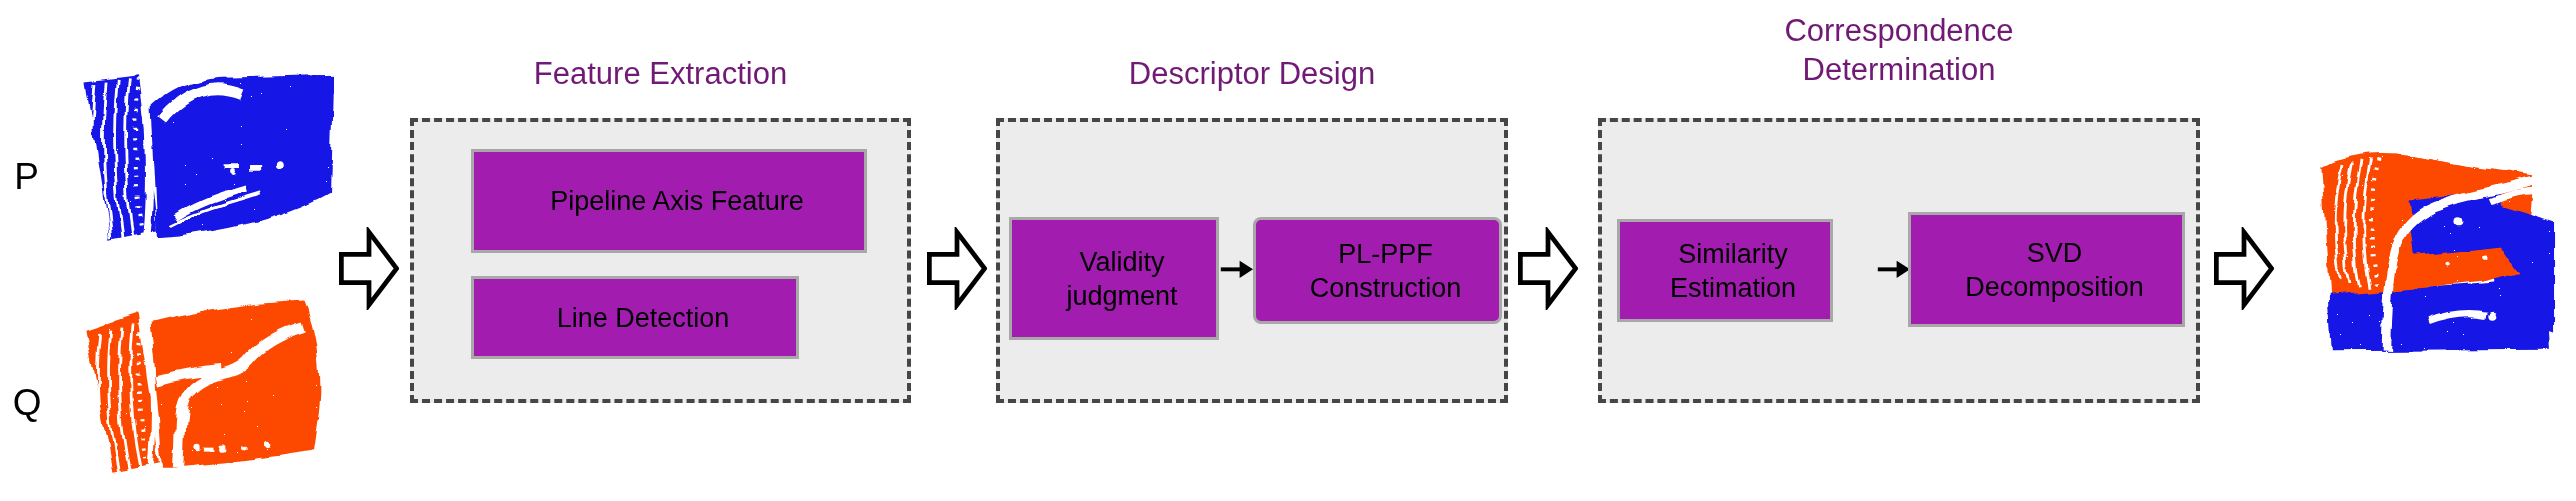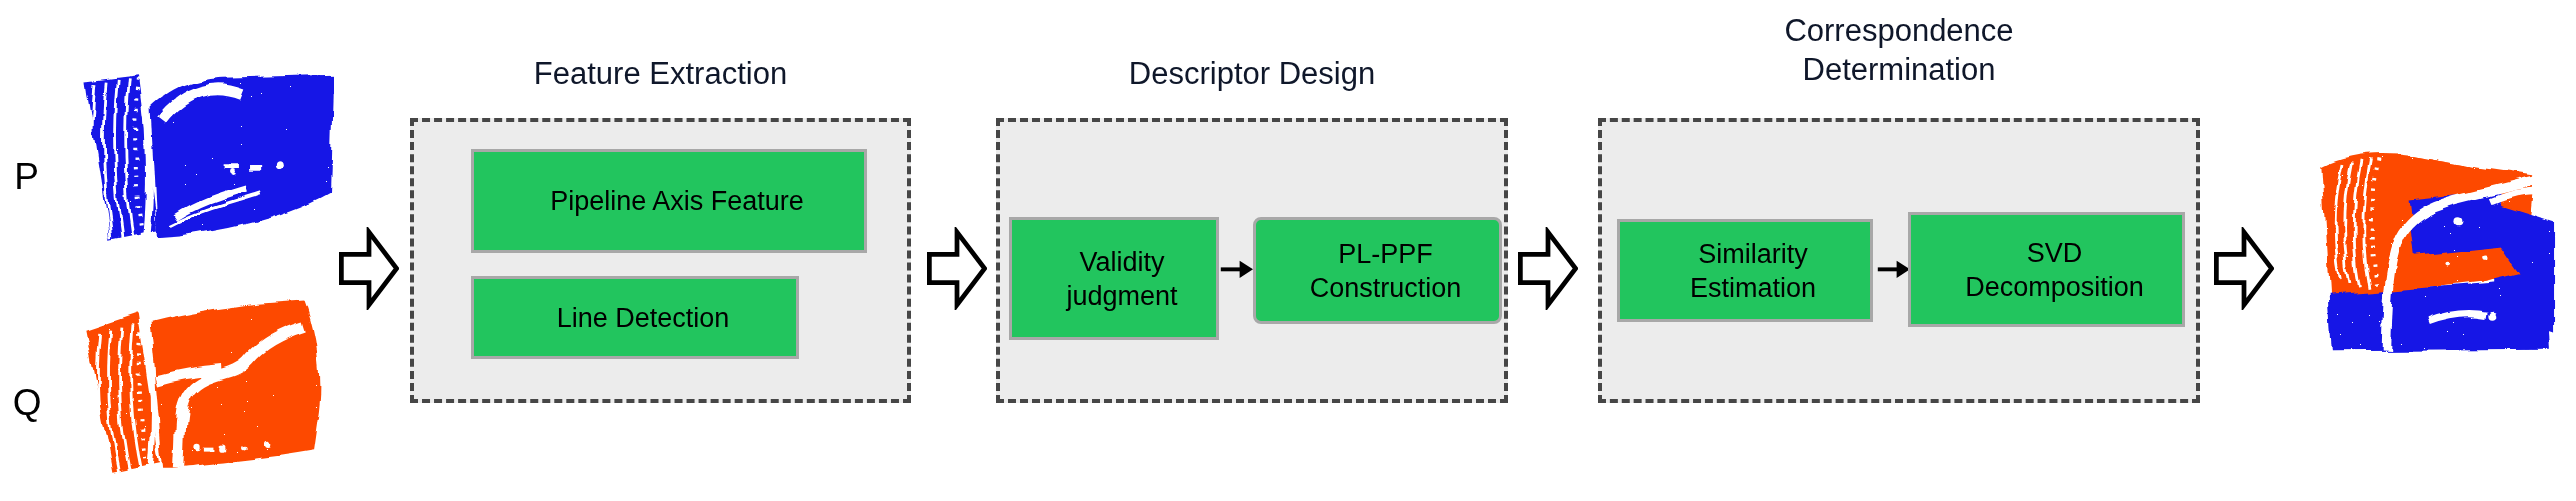--- a/index.html
+++ b/index.html
@@ -22,27 +22,27 @@
     top:118px;height:285px;
     background:var(--stage-fill,#ececec);
     border:4px dashed var(--stage-border,#464646);
     box-sizing:border-box;
   }
   .stage-title{
     position:absolute;
     text-align:center;
     font-size:31px;
     line-height:39px;
-    color:#0f172a;
+    color:#701a75;
     white-space:nowrap;
   }
   .stage-title span{display:block;}
   .inner-box{
     position:absolute;
-    background:#22c55e;
+    background:#a21caf;
     border:3.2px solid var(--inner-box-border,#a8a8a8);
     box-sizing:border-box;
     display:flex;flex-direction:column;
     align-items:center;justify-content:center;
     font-size:27px;line-height:34px;
     text-align:center;color:#000;padding-left:16px;
   }
   .abs{position:absolute;}
   svg{display:block;}
 </style>
@@ -157,21 +157,21 @@
 
   <svg class="abs" style="left:1518px;top:227px;" width="60" height="83" viewBox="0 0 76 104">
     <path d="M3 34 L38 34 L38 6 L73 52 L38 98 L38 70 L3 70 Z" fill="#ffffff" stroke="#000000" stroke-width="6"></path>
   </svg>
 
   <div class="stage-title" style="left:1598px;width:602px;top:11px;">
     <span>Correspondence</span>
     <span>Determination</span>
   </div>
   <div class="stage-panel" style="left:1598px;width:602px;"></div>
-  <div class="inner-box" style="left:1617px;top:219px;width:256px;height:103px;">
+  <div class="inner-box" style="left:1617px;top:219px;width:216px;height:103px;">
     <span>Similarity</span>
     <span>Estimation</span>
   </div>
   <svg class="abs" style="left:1877px;top:259px;" width="33" height="20.7" viewBox="0 0 42 26">
     <line x1="1" y1="13" x2="27" y2="13" stroke="#000000" stroke-width="5"></line>
     <polygon points="25,2 42,13 25,24" fill="#000000"></polygon>
   </svg>
   <div class="inner-box" style="left:1908px;top:212px;width:277px;height:115px;">
     <span>SVD</span>
     <span>Decomposition</span>

